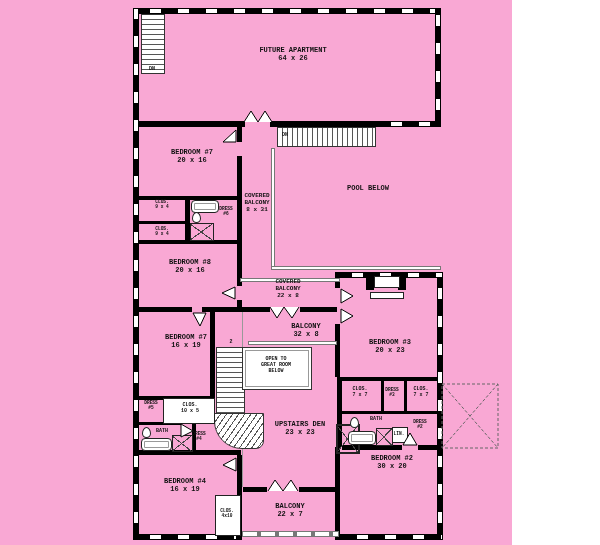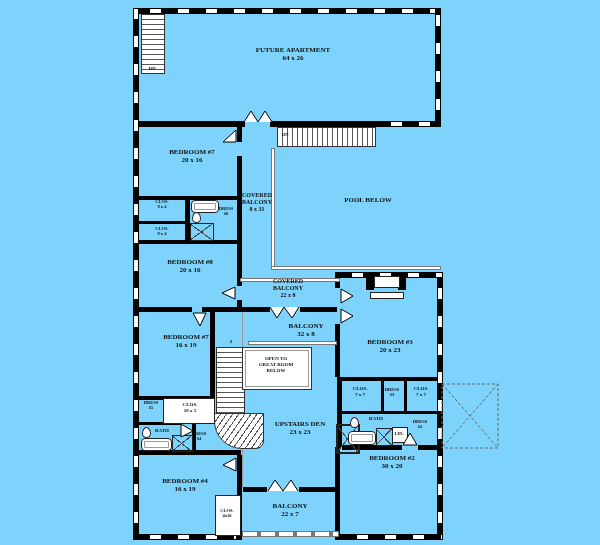--- a/index.html
+++ b/index.html
@@ -1,17 +1,17 @@
 <!DOCTYPE html>
 <html><head>
 <meta charset="utf-8">
 <style>
   html,body{margin:0;padding:0;background:#fff}
-  .plan{position:relative;width:600px;height:545px;background:#7dd3fc;overflow:hidden;
-        font-family:Liberation Serif, serif}
+  .plan{position:relative;width:512px;height:545px;background:#f9a8d4;overflow:hidden;
+        font-family:Liberation Mono, monospace}
   .abs{position:absolute}
   .wall{position:absolute;background:#000}
   .winh{position:absolute;background:repeating-linear-gradient(90deg,#000 0 17px,#fff 17px 28px);box-shadow:inset 0 0 0 1px #000}
   .winv{position:absolute;background:repeating-linear-gradient(0deg,#000 0 17px,#fff 17px 28px);box-shadow:inset 0 0 0 1px #000}
   .box{position:absolute;border:1px solid #222;background:#fff}
   .thin{position:absolute;background:#999}
   .rail{position:absolute;background:#fff;border:1px solid #777}
   .st-h{position:absolute;border:1px solid #333;background:repeating-linear-gradient(180deg,#fff 0 4px,#555 4px 5px)}
   .st-v{position:absolute;border:1px solid #333;background:repeating-linear-gradient(90deg,#fff 0 4px,#555 4px 5px)}
   .st-d{position:absolute;border:1px solid #333;background:repeating-linear-gradient(125deg,#fff 0 4px,#555 4px 5px);border-radius:0 0 8px 28px}
@@ -175,21 +175,21 @@
   <div class="lbl f4" style="left:226px;top:206px">
     <span>DRESS</span>
       <span>#6</span>
     </div>
 
   <div class="lbl f6" style="left:257px;top:192px">
     <span>COVERED</span>
       <span>BALCONY</span>
       <span>8 x 31</span>
     </div>
-  <div class="lbl" style="left:368px;top:196px">
+  <div class="lbl" style="left:368px;top:184px">
     <span>POOL BELOW</span>
     </div>
 
   <div class="lbl" style="left:190px;top:258px">
     <span>BEDROOM #8</span>
       <span>20 x 16</span>
     </div>
 
   <div class="lbl f6" style="left:288px;top:278px">
     <span>COVERED</span>

